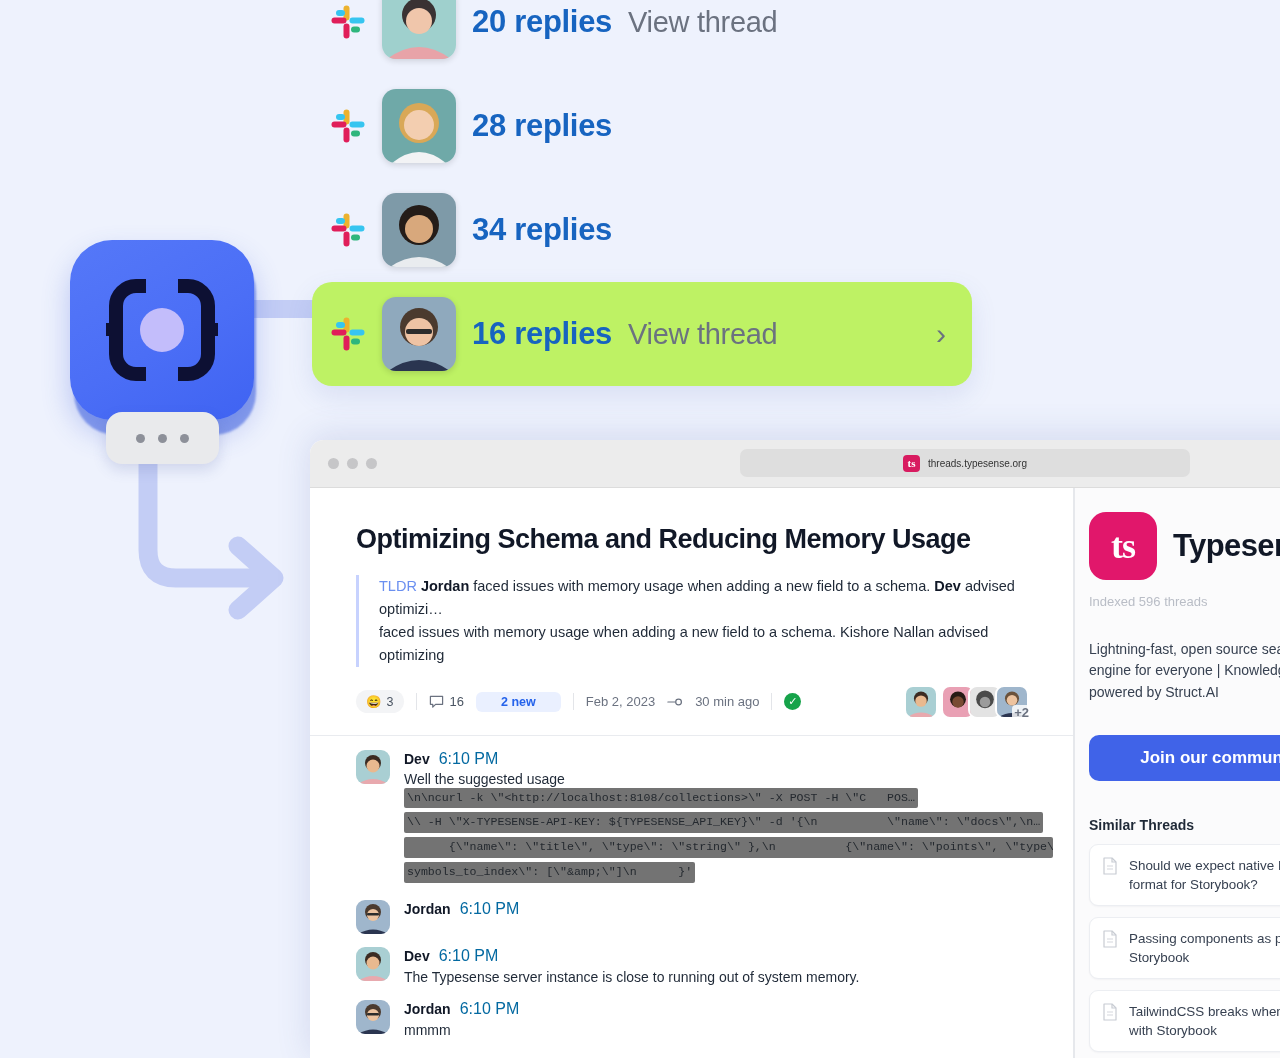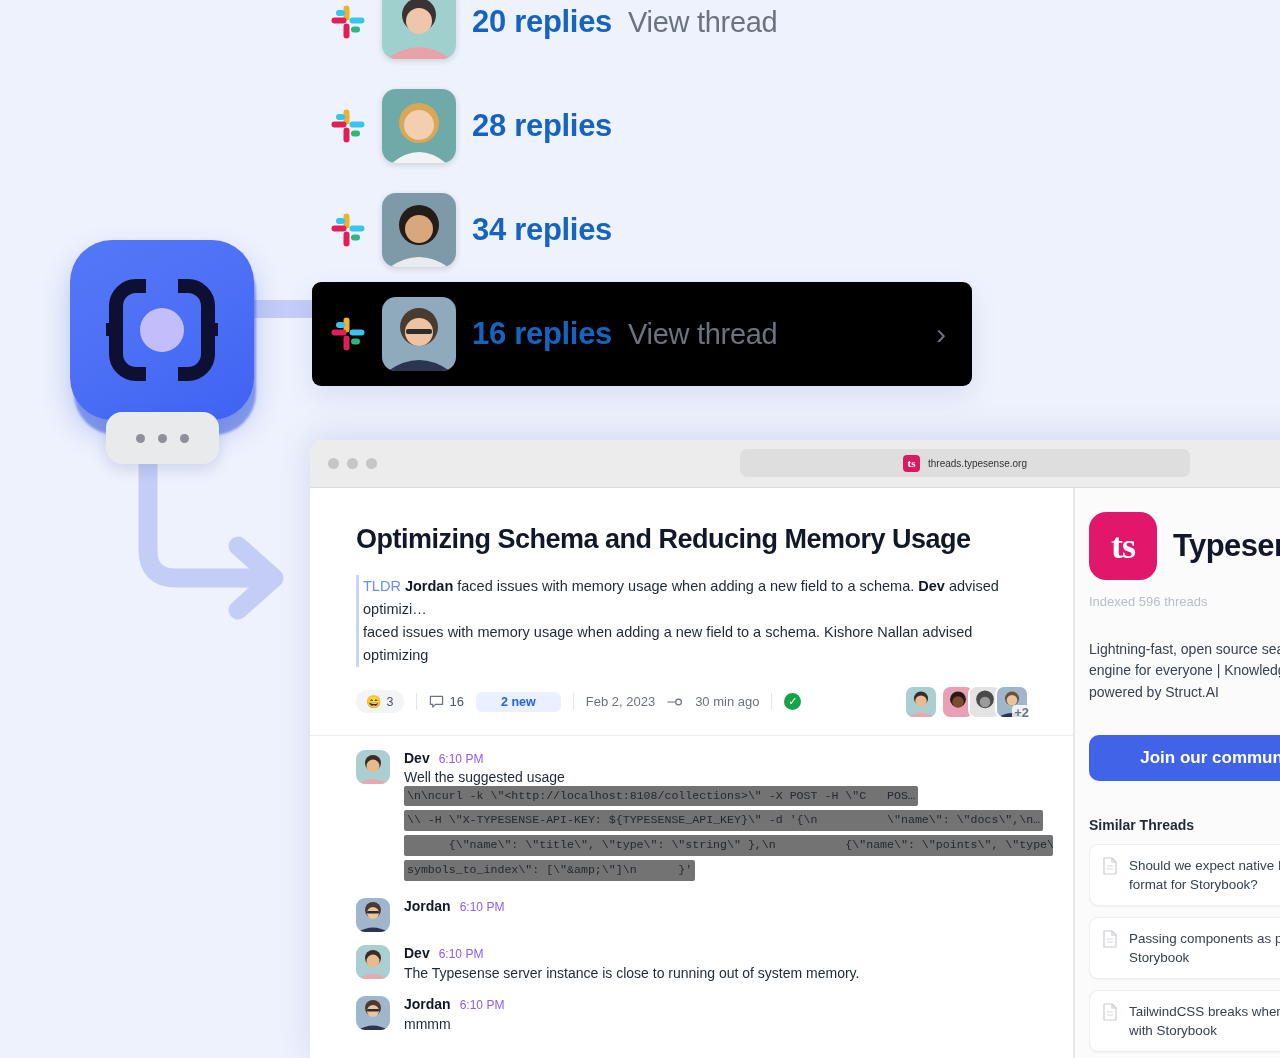--- a/index.html
+++ b/index.html
@@ -35,21 +35,21 @@
     box-shadow: 0 6px 14px rgba(70,90,160,.18);
   }
   .chat-tab i { width: 9px; height: 9px; border-radius: 50%; background: #8d9099; display:block; }
 
   
   .thread-rows { position: absolute; left: 312px; top: -30px; width: 660px; }
   .thread-row {
     display: flex; align-items: center; gap: 16px;
     height: 104px; padding: 0 26px 0 18px; border-radius: 20px;
   }
-  .thread-row.active { background: #000000; box-shadow: 0 10px 26px rgba(80,100,180,.13); border-radius: 9px; }
+  .thread-row.active { background: #bef264; box-shadow: 0 10px 26px rgba(80,100,180,.13); }
   .slack-ico { width: 36px; height: 36px; flex: 0 0 36px; }
   .av {
     width: 74px; height: 74px; flex: 0 0 74px; border-radius: 14px; overflow: hidden;
     box-shadow: 0 2px 6px rgba(0,0,0,.14);
   }
   .replies { font-size: 31px; font-weight: 700; color: #1764c0; letter-spacing: -.3px; }
   .reply-meta { font-size: 29px; color: #6b7280; letter-spacing: -.3px; }
   .chev { margin-left: auto; color: #6b7280; font-size: 30px; line-height: 1; }
 
   
@@ -79,21 +79,21 @@
   .browser-body { display: flex; height: 572px; }
   .content-col { width: 764px; flex: 0 0 764px; border-right: 1px solid #e6e8ec; }
   .side-col { flex: 1; background: #fbfbfc; border-left: 1px solid #e6e8ec; }
 
   
   .thread-head { padding: 36px 44px 0 46px; }
   .thread-title {
     font-size: 27px; font-weight: 700; color: #111827; letter-spacing: -.5px;
     margin-bottom: 20px;
   }
-  .tldr { border-left: 3px solid #c7d2fe; padding-left: 4px; }
+  .tldr { border-left: 3px solid #c7d2fe; padding-left: 20px; }
   .tldr p { font-size: 14.5px; line-height: 1.58; color: #1f2937; }
   .tldr .lab { color: #6a8ff0; font-weight: 500; }
   .tldr b { font-weight: 700; color: #111827; }
 
   .meta-row {
     display: flex; align-items: center; gap: 12px;
     padding: 18px 44px 16px 46px; font-size: 13px; color: #6b7280;
   }
   .pill {
     display: inline-flex; align-items: center; gap: 5px;
@@ -116,21 +116,21 @@
   }
   .hr { height: 1px; background: #e9ebef; margin: 0 0 0 0; }
 
   
   .msgs { padding: 14px 20px 0 46px; overflow: hidden; }
   .msg { display: flex; gap: 14px; margin-bottom: 13px; }
   .msg-av { width: 34px; height: 34px; flex: 0 0 34px; border-radius: 9px; overflow: hidden; }
   .msg-body { flex: 1; min-width: 0; }
   .msg-head { display: flex; align-items: baseline; gap: 9px; margin-bottom: 2px; }
   .msg-name { font-size: 14px; font-weight: 700; color: #111827; }
-  .msg-time { font-size: 12px; color: #8b5cf6; }
+  .msg-time { font-size: 16px; color: #0369a1; }
   .msg-text { font-size: 14px; color: #1f2937; line-height: 1.45; }
   .code-lines { margin-top: 1px; }
   .code-line {
     font-family: "Liberation Mono", monospace; font-size: 11.6px; color: #24292f;
     background: #737373; display: inline-block; padding: 1px 3px; white-space: pre;
     border-radius: 2px; line-height: 1.62; max-width: 100%; overflow: hidden;
   }
   .inline-lead { font-size: 14px; color: #1f2937; }
 
   

